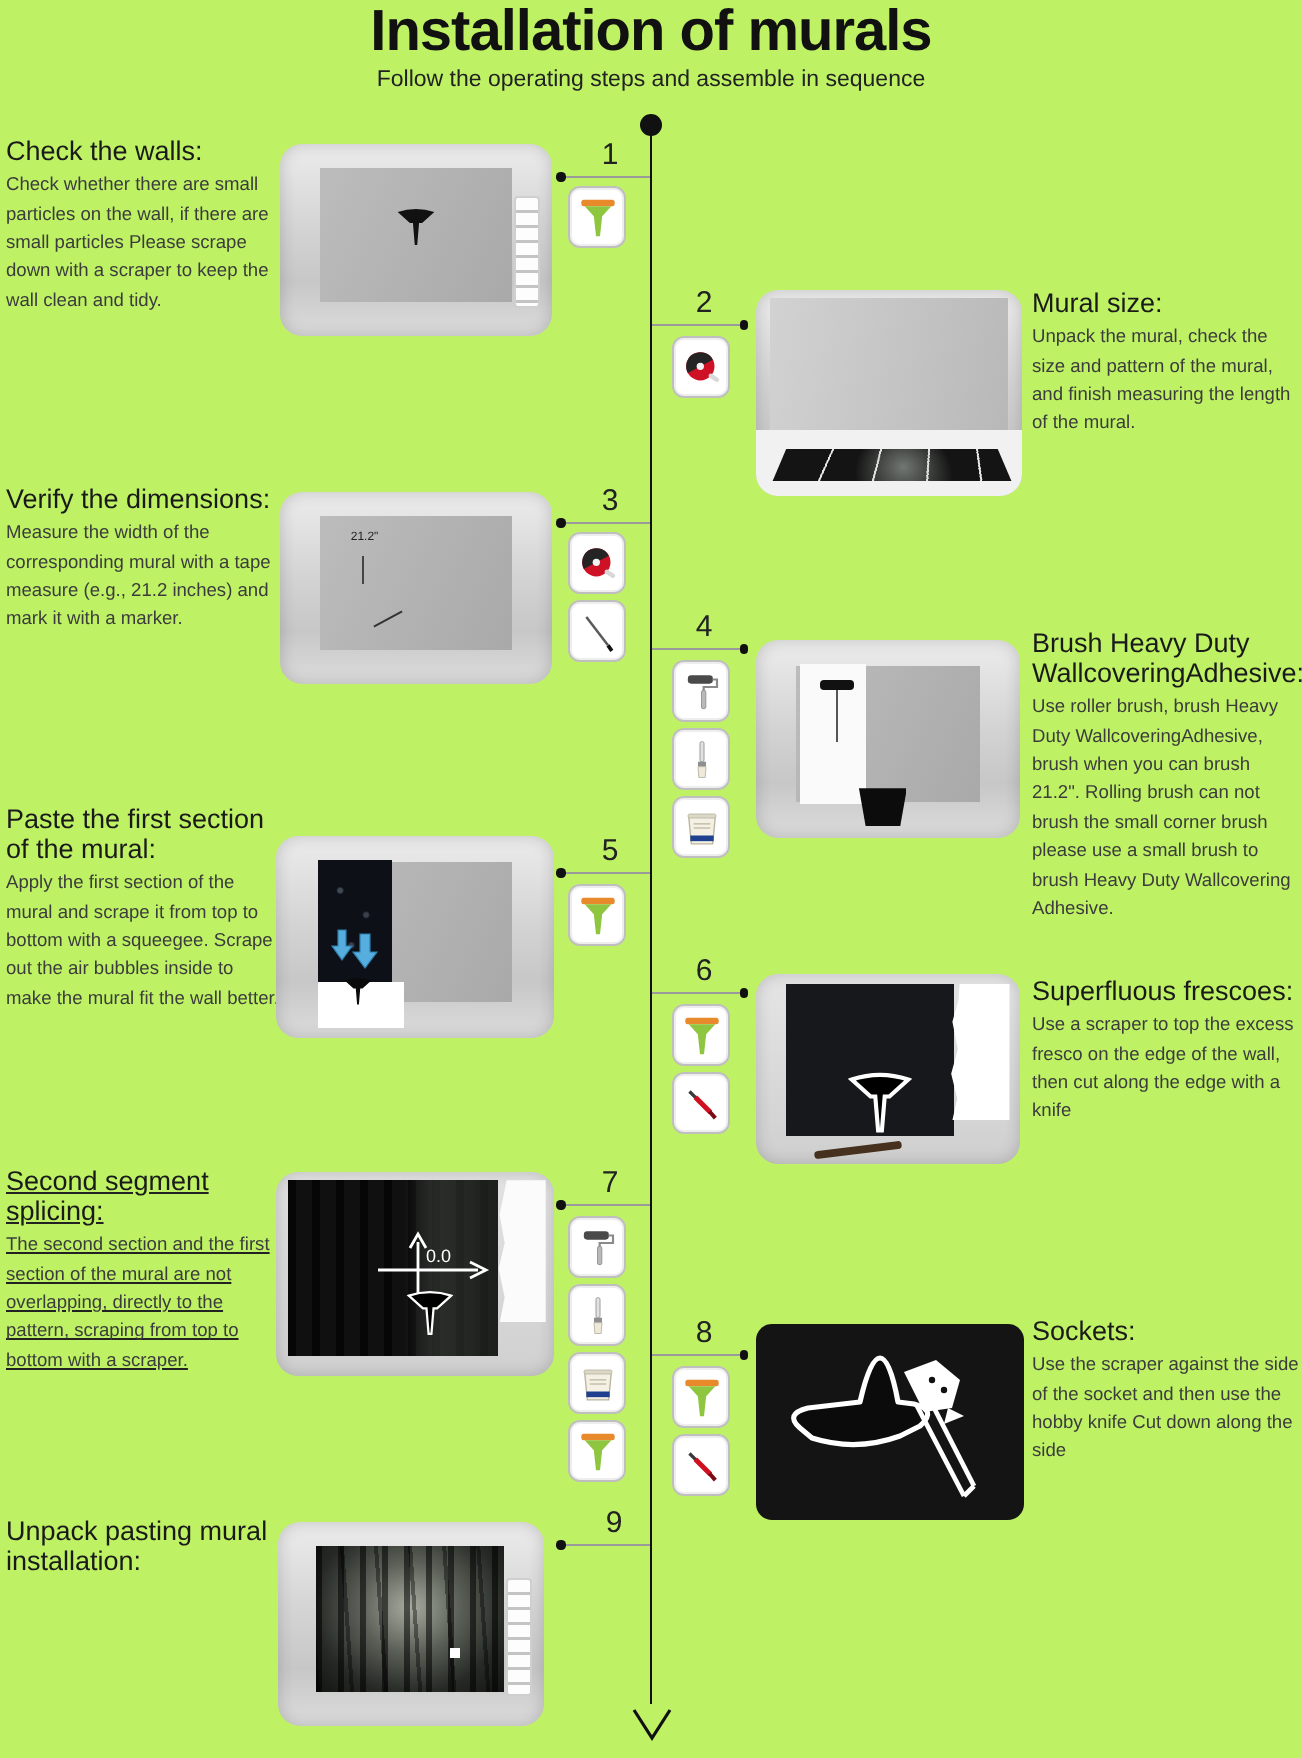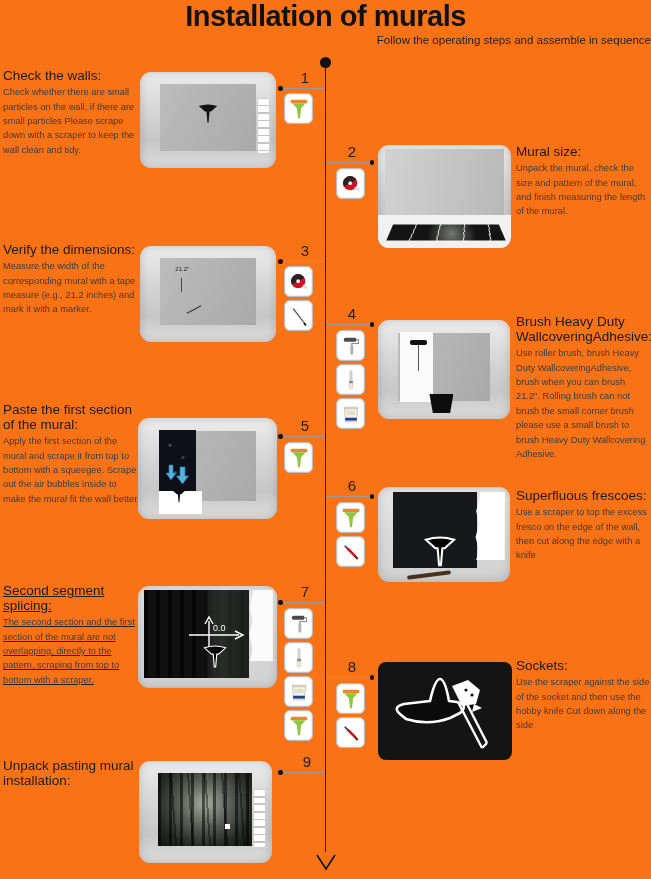--- a/index.html
+++ b/index.html
@@ -1,21 +1,21 @@
 <!DOCTYPE html>
 <html><head>
 <meta charset="utf-8">
 <style>
   html,body{margin:0;padding:0;background:#fff;}
-  #canvas{position:relative;width:651px;height:879px;background:#f97316;overflow:hidden;
+  #canvas{position:relative;width:651px;height:879px;background:#bef264;overflow:hidden;
           font-family:"Liberation Sans",sans-serif;color:#222;}
   
   .title{position:absolute;top:0;left:0;width:651px;text-align:center;
          font-size:29px;font-weight:bold;letter-spacing:-0.5px;color:#111;margin:0;}
-  .subtitle{position:absolute;top:34px;left:0;width:651px;text-align:right;
+  .subtitle{position:absolute;top:34px;left:0;width:651px;text-align:center;
             font-size:11.5px;color:#222;margin:0;}
   
   .tl-line{position:absolute;left:325px;top:62px;width:1.4px;height:790px;background:#111;}
   .tl-dot{position:absolute;left:320px;top:57px;width:11px;height:11px;border-radius:50%;background:#111;}
   .tl-arrow{position:absolute;left:314px;top:846px;}
   
   .conn{position:absolute;height:1px;background:#9a9a9a;}
   .conn .dot{position:absolute;width:4.5px;height:4.5px;border-radius:50%;background:#111;top:-2px;}
   .conn.left{left:281px;width:44px;} .conn.left .dot{left:-3px;}
   .conn.right{left:326px;width:45px;} .conn.right .dot{right:-3px;}

